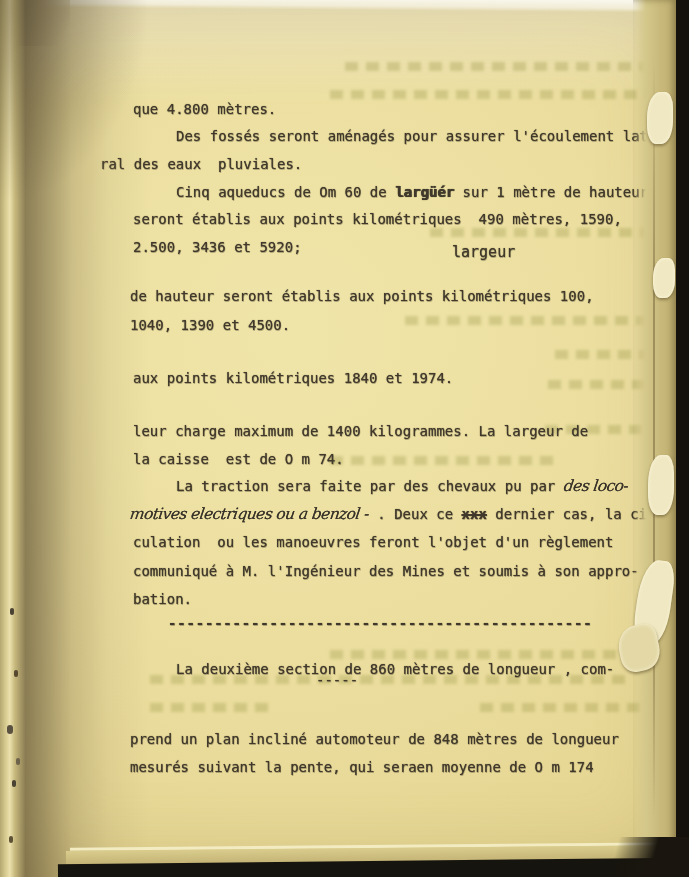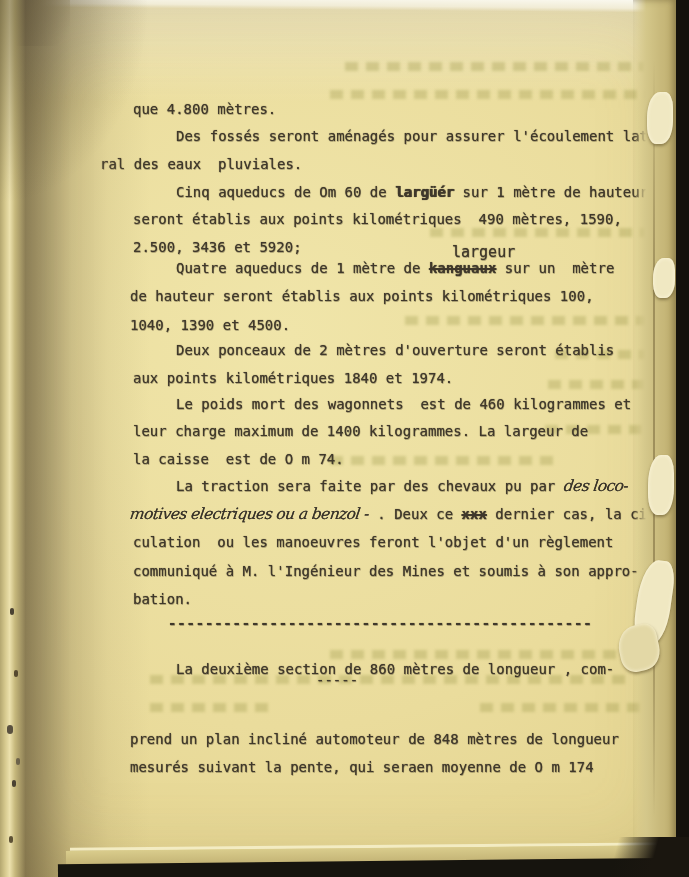--- a/index.html
+++ b/index.html
@@ -86,26 +86,23 @@
   <div class="ghost" style="left:480px;top:703px;width:170px;"></div>
 
   <div id="text-layer">
       <div class="line" style="left: 133px; top: 100px;"><span class="seg-typed">que 4.800 mètres.</span></div>
       <div class="line" style="left: 176px; top: 127px;"><span class="seg-typed">Des fossés seront aménagés pour assurer l'écoulement laté-</span></div>
       <div class="line" style="left: 100px; top: 155px;"><span class="seg-typed">ral des eaux  pluviales.</span></div>
       <div class="line" style="left: 176px; top: 183px;"><span class="seg-typed">Cinq aqueducs de Om 60 de </span><span class="seg-over">largüér</span><span class="seg-typed"> sur 1 mètre de hauteur</span></div>
       <div class="line" style="left: 133px; top: 210px;"><span class="seg-typed">seront établis aux points kilométriques  490 mètres, 1590,</span></div>
       <div class="line" style="left: 133px; top: 238px;"><span class="seg-typed">2.500, 3436 et 5920;</span></div>
       <div class="line interline" style="left: 452px; top: 243px;"><span class="seg-typed">largeur</span></div>
-      <div class="line" style="left: 176px; top: 259px;"><span class="seg-typed">Quatre aqueducs de 1 mètre de </span><span class="seg-struck">kanguaux</span><span class="seg-typed"> sur un  mètre</span></div>
       <div class="line" style="left: 130px; top: 287px;"><span class="seg-typed">de hauteur seront établis aux points kilométriques 100,</span></div>
       <div class="line" style="left: 130px; top: 316px;"><span class="seg-typed">1040, 1390 et 4500.</span></div>
-      <div class="line" style="left: 176px; top: 341px;"><span class="seg-typed">Deux ponceaux de 2 mètres d'ouverture seront établis</span></div>
       <div class="line" style="left: 133px; top: 369px;"><span class="seg-typed">aux points kilométriques 1840 et 1974.</span></div>
-      <div class="line" style="left: 176px; top: 395px;"><span class="seg-typed">Le poids mort des wagonnets  est de 460 kilogrammes et</span></div>
       <div class="line" style="left: 133px; top: 422px;"><span class="seg-typed">leur charge maximum de 1400 kilogrammes. La largeur de</span></div>
       <div class="line" style="left: 133px; top: 450px;"><span class="seg-typed">la caisse  est de O m 74.</span></div>
       <div class="line" style="left: 176px; top: 477px;"><span class="seg-typed">La traction sera faite par des chevaux pu par </span><span class="seg-hand">des loco-</span></div>
       <div class="line" style="left: 130px; top: 505px;"><span class="seg-hand">motives electriques ou a benzol -</span><span class="seg-typed"> . Deux ce </span><span class="seg-struck">xxx</span><span class="seg-typed"> dernier cas, la cir-</span></div>
       <div class="line" style="left: 133px; top: 533px;"><span class="seg-typed">culation  ou les manoeuvres feront l'objet d'un règlement</span></div>
       <div class="line" style="left: 133px; top: 562px;"><span class="seg-typed">communiqué à M. l'Ingénieur des Mines et soumis à son appro-</span></div>
       <div class="line" style="left: 133px; top: 590px;"><span class="seg-typed">bation.</span></div>
       <div class="line rule" style="left: 168px; top: 614px;"><span class="seg-typed">----------------------------------------------</span></div>
       <div class="line" style="left: 316px; top: 671px;"><span class="seg-typed">-----</span></div>
       <div class="line" style="left: 176px; top: 660px;"><span class="seg-typed">La deuxième section de 860 mètres de longueur , com-</span></div>

